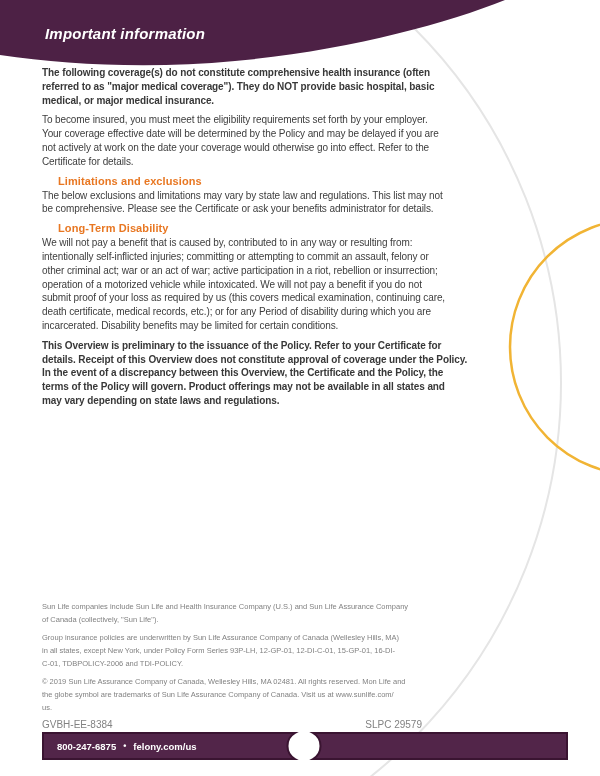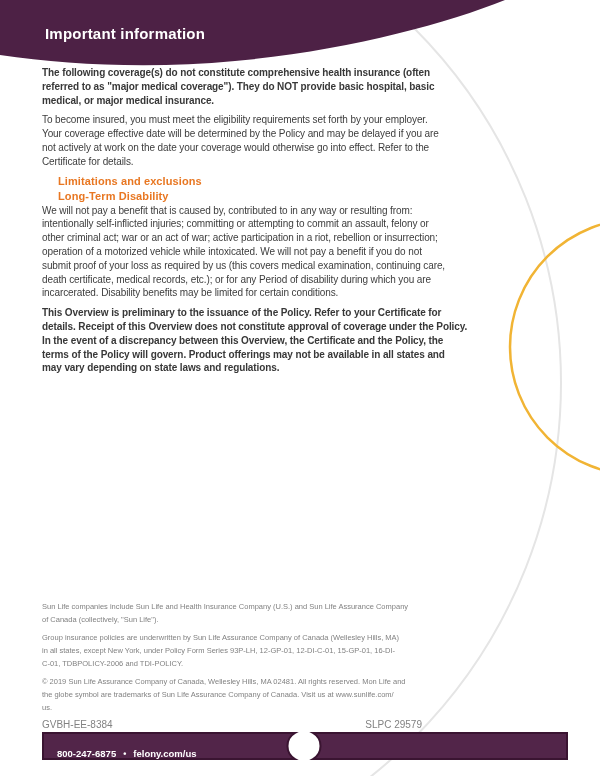--- a/index.html
+++ b/index.html
@@ -15,21 +15,21 @@
     position: absolute; left: 0; top: 0; pointer-events: none;
   }
   svg.decor   { z-index: 0; }
   svg.header-shape { z-index: 2; }
   svg.bars    { z-index: 2; }
 
   .page-title {
     position: absolute; z-index: 3;
     left: 45px; top: 25px;
     color: #ffffff;
-    font-size: 15px; font-weight: bold; letter-spacing: 0.2px;
+    font-size: 15px; font-weight: bold; letter-spacing: 0.2px; font-style: italic;
   }
 
   .content {
     position: absolute; z-index: 1;
     left: 42px; top: 66px; width: 472px;
     color: #3d3d3d;
   }
   .content p {
     margin: 0 0 6px 0;
     font-size: 10px;
@@ -59,21 +59,21 @@
     display: flex; justify-content: space-between;
     width: 380px; margin-top: 4px;
     font-size: 10px; color: #828282;
   }
 
   .bar-text {
     position: absolute; z-index: 3; top: 733px; height: 26px;
     display: flex; align-items: center;
     color: #ffffff; font-size: 9.5px; font-weight: bold;
   }
-  .bar-text.left  { left: 57px; align-items: flex-end; }
+  .bar-text.left  { left: 57px; }
   .bar-text.right { right: 47px; }
   .bar-text .sep  { margin: 0 7px; font-size: 9px; }
 </style>
 </head>
 <body>
 
 <div class="page">
 
   <svg class="decor" width="600" height="776" viewBox="0 0 600 776">
     <circle cx="59" cy="383" r="502" fill="none" stroke="#e5e5e5" stroke-width="2"></circle>
@@ -89,20 +89,22 @@
   <div class="content">
     <p class="bold">The following coverage(s) do not constitute comprehensive health insurance (often
 referred to as "major medical coverage"). They do NOT provide basic hospital, basic
 medical, or major medical insurance.</p>
     <p>To become insured, you must meet the eligibility requirements set forth by your employer.
 Your coverage effective date will be determined by the Policy and may be delayed if you are
 not actively at work on the date your coverage would otherwise go into effect. Refer to the
 Certificate for details.</p>
 
     <h3>Limitations and exclusions</h3>
+    <p>The below exclusions and limitations may vary by state law and regulations. This list may not
+be comprehensive. Please see the Certificate or ask your benefits administrator for details.</p>
 
     <h3>Long-Term Disability</h3>
     <p>We will not pay a benefit that is caused by, contributed to in any way or resulting from:
 intentionally self-inflicted injuries; committing or attempting to commit an assault, felony or
 other criminal act; war or an act of war; active participation in a riot, rebellion or insurrection;
 operation of a motorized vehicle while intoxicated. We will not pay a benefit if you do not
 submit proof of your loss as required by us (this covers medical examination, continuing care,
 death certificate, medical records, etc.); or for any Period of disability during which you are
 incarcerated. Disability benefits may be limited for certain conditions.</p>
 

